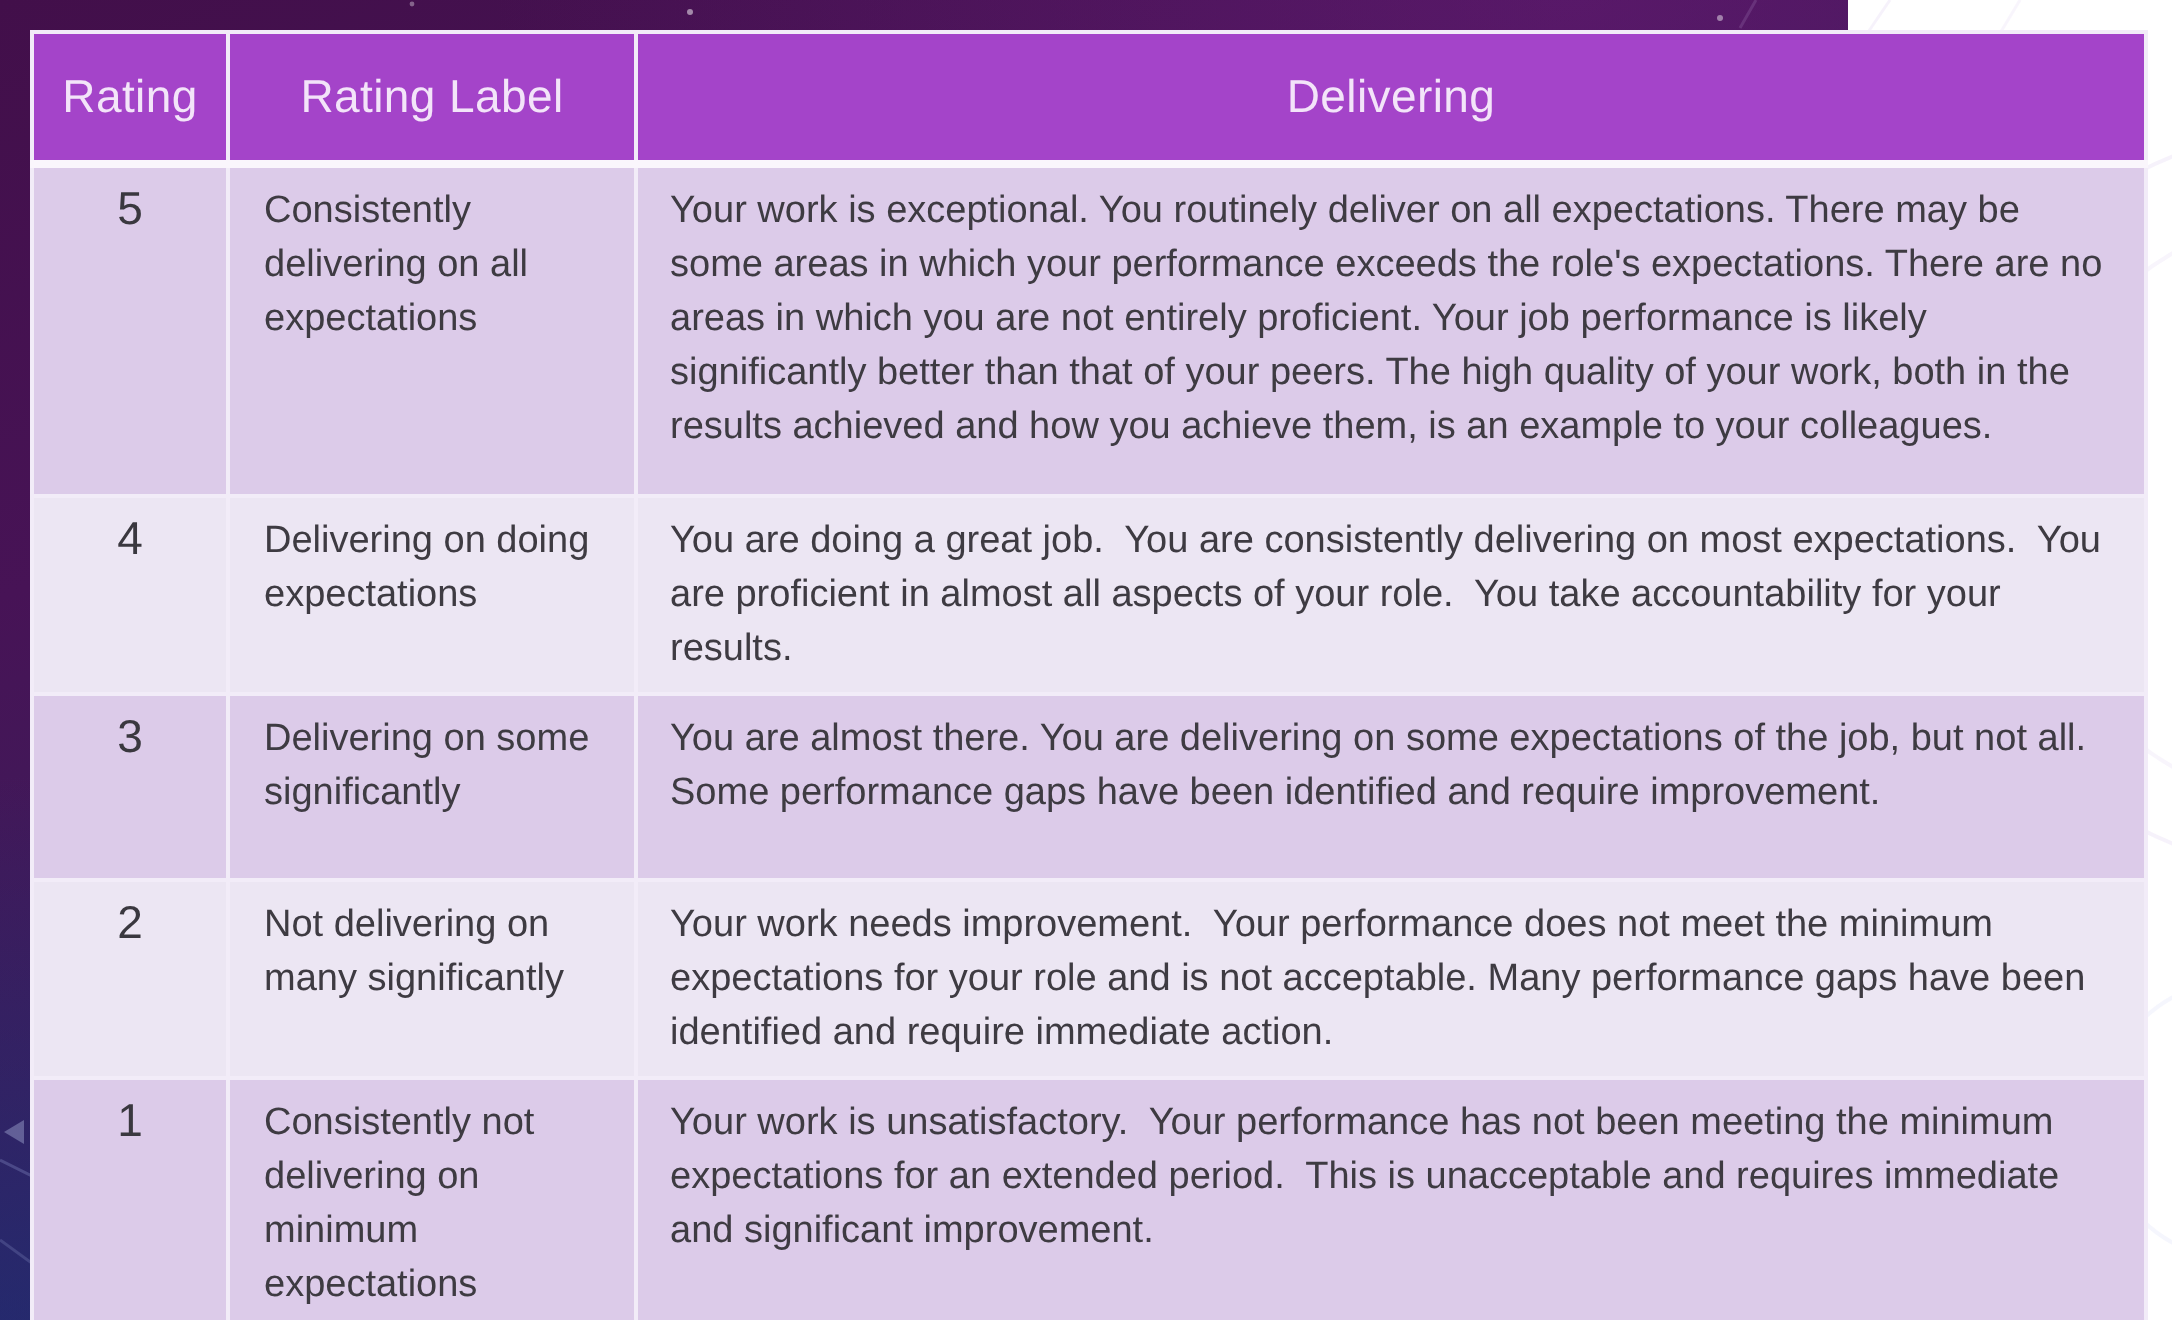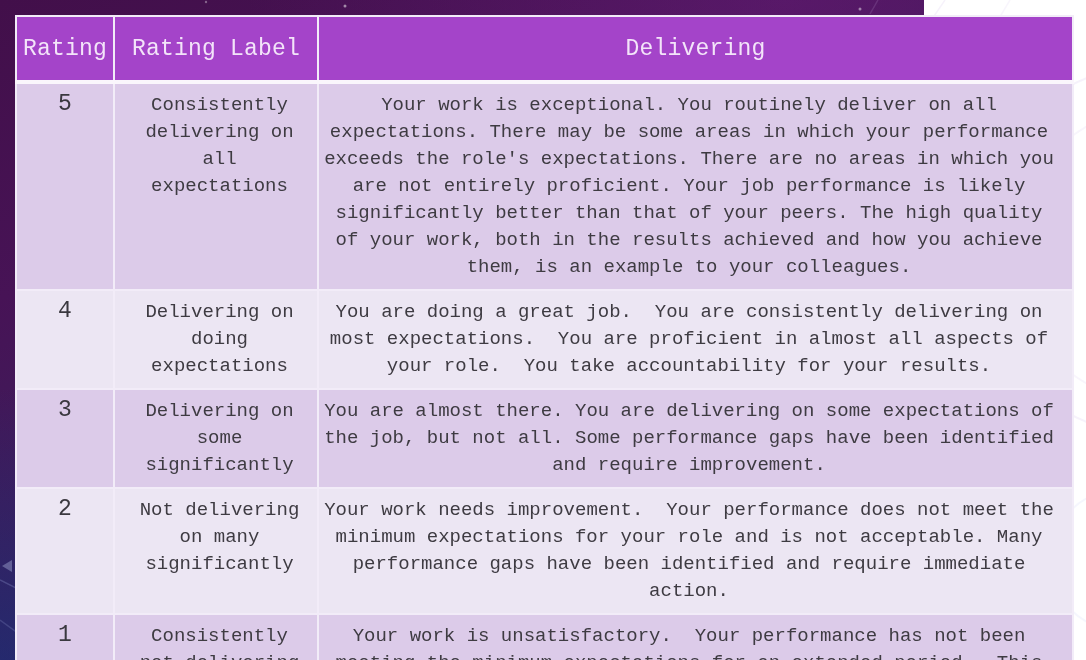--- a/index.html
+++ b/index.html
@@ -20,21 +20,20 @@
     overflow: hidden;
     font-family: "Liberation Sans", "DejaVu Sans", sans-serif;
   }
   .stage {
     position: relative;
     width: 924px; height: 660px;
     background:
       radial-gradient(900px 500px at 85% 0%, rgba(120, 35, 140, 0.35), rgba(0,0,0,0) 60%),
       radial-gradient(700px 420px at 0% 100%, rgba(25, 45, 120, 0.55), rgba(0,0,0,0) 65%),
       linear-gradient(160deg, var(--bg-top) 0%, #471356 30%, var(--bg-mid) 55%, #2e2a64 75%, var(--bg-bottom) 100%);
-    font-family: Liberation Mono, monospace;
   }
   .decor {
     position: absolute; inset: 0;
     width: 1086px; height: 660px;
     pointer-events: none;
   }
   table.rating-table {
     position: absolute;
     left: 15px; top: 15px;
     width: 1057px; height: 636px;
@@ -42,21 +41,20 @@
     table-layout: fixed;
     border: 2px solid var(--grid-line);
     background: var(--row-even);
   }
   col.c-rating { width: 98px; }
   col.c-label  { width: 204px; }
   col.c-desc   { width: 755px; }
   th, td {
     border: 2px solid var(--grid-line);
     vertical-align: top;
-    text-align: center;
   }
   thead th {
     background: var(--header-bg);
     color: var(--header-text);
     font-size: 23px;
     font-weight: 400;
     text-align: center;
     vertical-align: middle;
     height: 66px;
     border-bottom: 4px solid var(--header-underline);
@@ -72,21 +70,21 @@
   td.rating-cell {
     text-align: center;
     font-size: 23px;
     padding-top: 7px;
     color: #3a383f;
   }
   td.label-cell {
     padding: 8px 10px 8px 17px;
   }
   td.desc-cell {
-    padding: 8px 18px 8px 5px;
+    padding: 8px 18px 8px 16px;
     white-space: pre-wrap;
   }
   tr.r5 { height: 166px; }
   tr.r4 { height: 91px; }
   tr.r3 { height: 93px; }
   tr.r2 { height: 94px; }
   tr.r1 { height: 120px; }
 </style>
 </head>
 <body>

